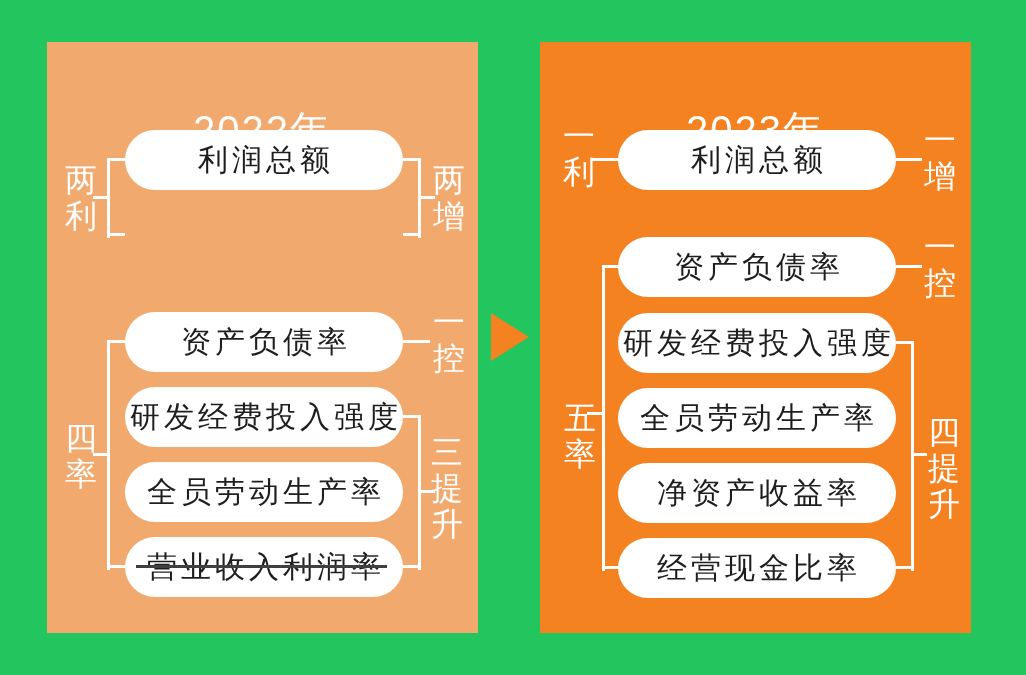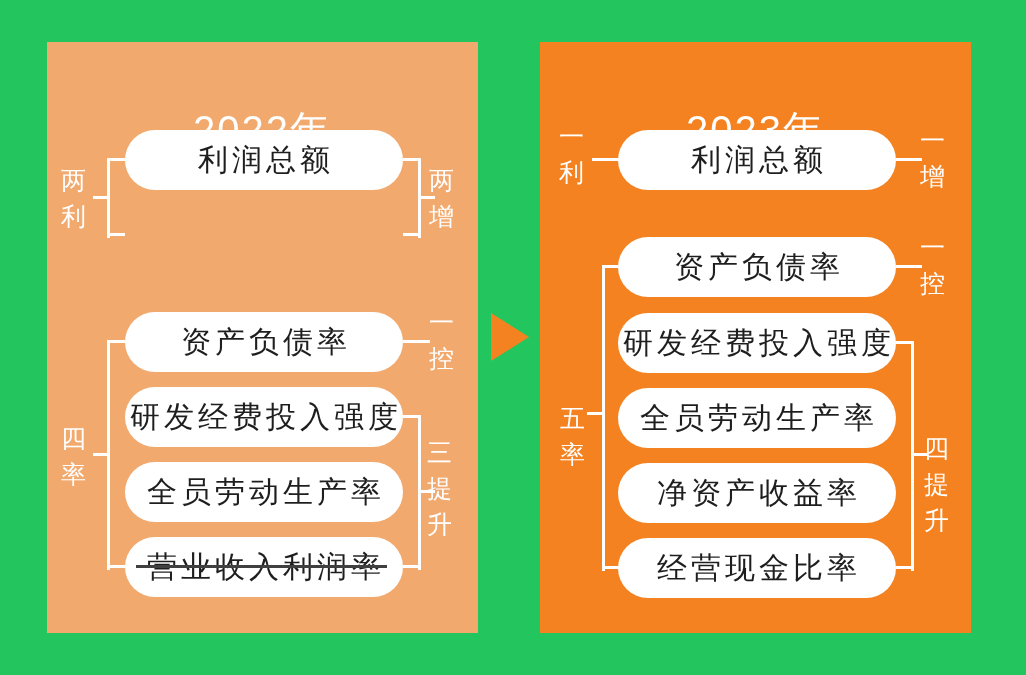--- a/index.html
+++ b/index.html
@@ -21,22 +21,22 @@
   .pill-text{
     position:relative;font-size:30px;color:#1e1e1e;letter-spacing:4px;
     white-space:nowrap;padding-left:4px;
   }
   .struck::after{
     content:"";position:absolute;left:-7px;right:-2px;top:50%;margin-top:-2px;
     height:3px;background:#404040;
   }
   .ln{position:absolute;background:#ffffff;}
   .brace-label{
-    position:absolute;width:36px;color:#ffffff;font-size:25px;line-height:36px;
-    text-align:left;word-break:break-all;letter-spacing:0;
+    position:absolute;width:36px;color:#ffffff;font-size:32px;line-height:36px;
+    text-align:right;word-break:break-all;letter-spacing:0;
   }
   .arrow{
     position:absolute;left:491px;top:313px;width:0;height:0;
     border-left:38px solid #F58220;border-top:24px solid transparent;
     border-bottom:24px solid transparent;
   }
 </style>
 </head>
 <body>
 
@@ -127,16 +127,16 @@
     <i class="ln" style="left:62px;top:223px;width:3px;height:306px"></i>
     <i class="ln" style="left:62px;top:223px;width:16px;height:3px"></i>
     <i class="ln" style="left:62px;top:524px;width:16px;height:3px"></i>
     <i class="ln" style="left:47px;top:370px;width:15px;height:3px"></i>
     <div class="brace-label" style="left:20px;top:358px">五率</div>
 
     <i class="ln" style="left:371px;top:299px;width:3px;height:230px"></i>
     <i class="ln" style="left:356px;top:299px;width:18px;height:3px"></i>
     <i class="ln" style="left:356px;top:524px;width:18px;height:3px"></i>
     <i class="ln" style="left:372px;top:411px;width:15px;height:3px"></i>
-    <div class="brace-label" style="left:384px;top:388px">四提升</div>
+    <div class="brace-label" style="left:384px;top:372px">四提升</div>
   </section>
 
 </div>
 
 </body></html>

